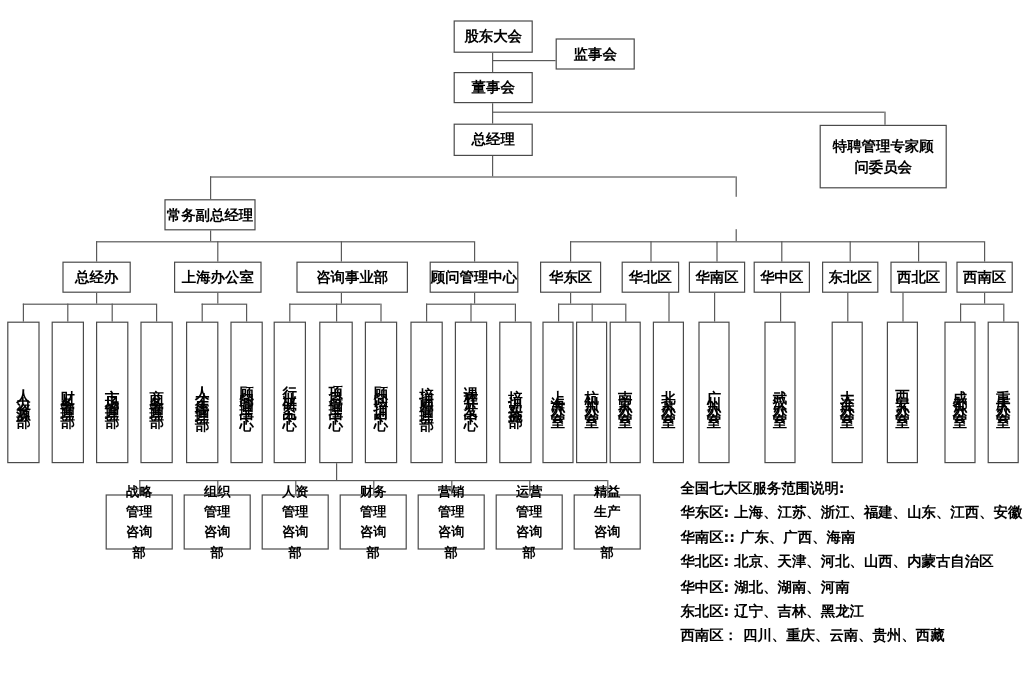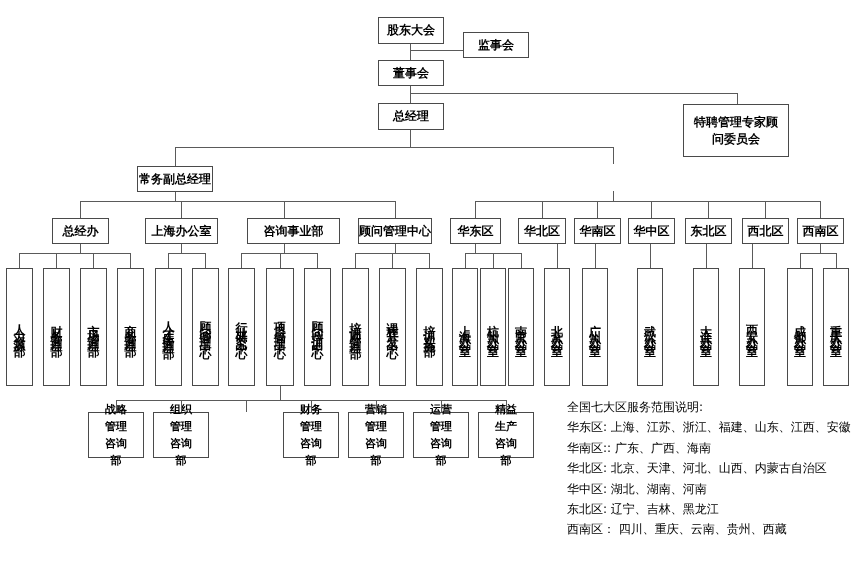--- a/index.html
+++ b/index.html
@@ -14,21 +14,21 @@
   }
   .wrap2 { line-height:17px; padding:0 9px; }
   .small { font-size:11px; line-height:17px; padding:0 15px; }
   .vtext {
     writing-mode:vertical-rl; text-orientation:upright;
     letter-spacing:5px; font-weight:bold; font-size:12px; line-height:1;
   }
   .line { position:absolute; background:#5a5a5a; }
   .legend {
     position:absolute; left:567px; top:397px;
-    font-weight:normal; font-size:12px; line-height:20.4px; white-space:nowrap;
+    font-weight:bold; font-size:12px; line-height:20.4px; white-space:nowrap;
   }
 </style>
 </head>
 <body>
 
 <div id="stage">
 
   <div class="box" style="left:378px;top:17px;width:66px;height:27px">股东大会</div>
   <div class="box" style="left:463px;top:32px;width:66px;height:26px">监事会</div>
   <div class="box" style="left:378px;top:60px;width:66px;height:26px">董事会</div>
@@ -116,20 +116,21 @@
     </div>
   <div class="box" style="left:787px;top:268px;width:26px;height:118px">
       <span class="vtext">成都办公室</span>
     </div>
   <div class="box" style="left:823px;top:268px;width:26px;height:118px">
       <span class="vtext">重庆办公室</span>
     </div>
 
   <div class="box small" style="left:88px;top:412px;width:56px;height:46px">战略管理咨询部</div>
   <div class="box small" style="left:153px;top:412px;width:56px;height:46px">组织管理咨询部</div>
+  <div class="box small" style="left:218px;top:412px;width:56px;height:46px">人资管理咨询部</div>
   <div class="box small" style="left:283px;top:412px;width:56px;height:46px">财务管理咨询部</div>
   <div class="box small" style="left:348px;top:412px;width:56px;height:46px">营销管理咨询部</div>
   <div class="box small" style="left:478px;top:412px;width:56px;height:46px">精益生产咨询部</div>
   <div class="box small" style="left:413px;top:412px;width:56px;height:46px">运营管理咨询部</div>
 
   <div class="legend">
     <div>全国七大区服务范围说明:</div>
     <div>华东区: 上海、江苏、浙江、福建、山东、江西、安徽</div>
     <div>华南区:: 广东、广西、海南</div>
     <div>华北区: 北京、天津、河北、山西、内蒙古自治区</div>

